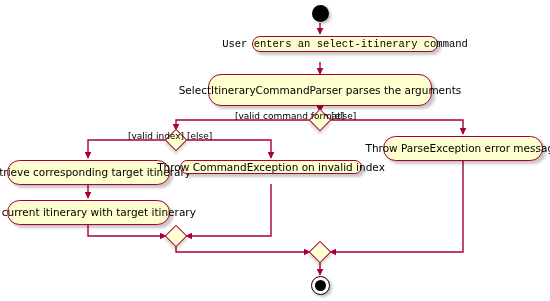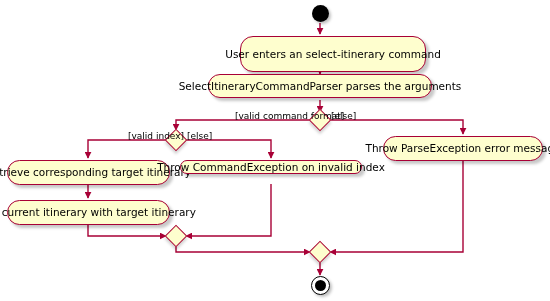--- a/index.html
+++ b/index.html
@@ -103,25 +103,25 @@
 
       <path d="M 176 246 L 176 252 L 310 252" marker-end="url(#arrow)"></path>
       <path d="M 463 160 L 463 252 L 330 252" marker-end="url(#arrow)"></path>
 
       <path d="M 320 262 L 320 275" marker-end="url(#arrow)"></path>
     </g>
   </svg>
 
   <div class="start-node" style="left:312px; top:5px; width:17px; height:17px;"></div>
 
-  <div class="node" style="left:240px; top:36px; width:186px; height:36px;">
+  <div class="node" style="left:252px; top:36px; width:186px; height:16px;font-family:Liberation Mono, monospace;">
     <span>User enters an select-itinerary command</span>
   </div>
 
-  <div class="node" style="left:208px; top:74px; width:224px; height:24px;align-items:center;">
+  <div class="node" style="left:208px; top:74px; width:224px; height:32px;align-items:center;">
     <span>SelectItineraryCommandParser parses the arguments</span>
   </div>
 
   <div class="diamond" style="left:312px; top:112px; width:16px; height:16px;"></div>
   <div class="edge-label" style="left:235px; top:112px;">[valid command format]</div>
   <div class="edge-label" style="left:331px; top:112px;">[else]</div>
 
   <div class="diamond" style="left:168px; top:132px; width:16px; height:16px;"></div>
   <div class="edge-label" style="left:128px; top:132px;">[valid index]</div>
   <div class="edge-label" style="left:187px; top:132px;">[else]</div>

